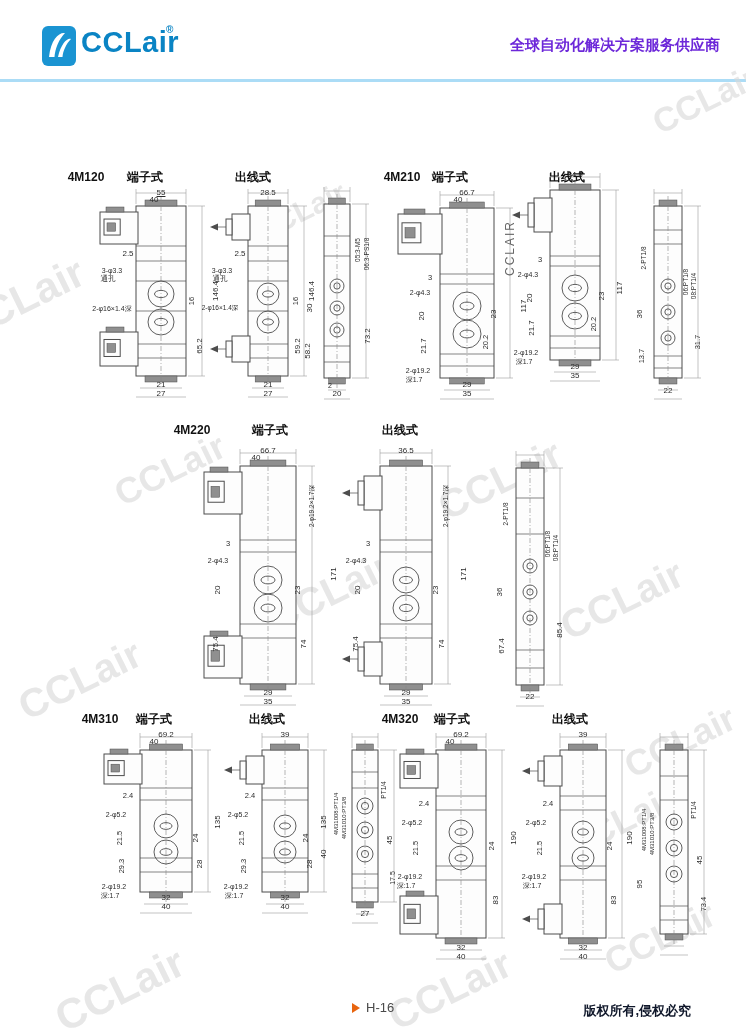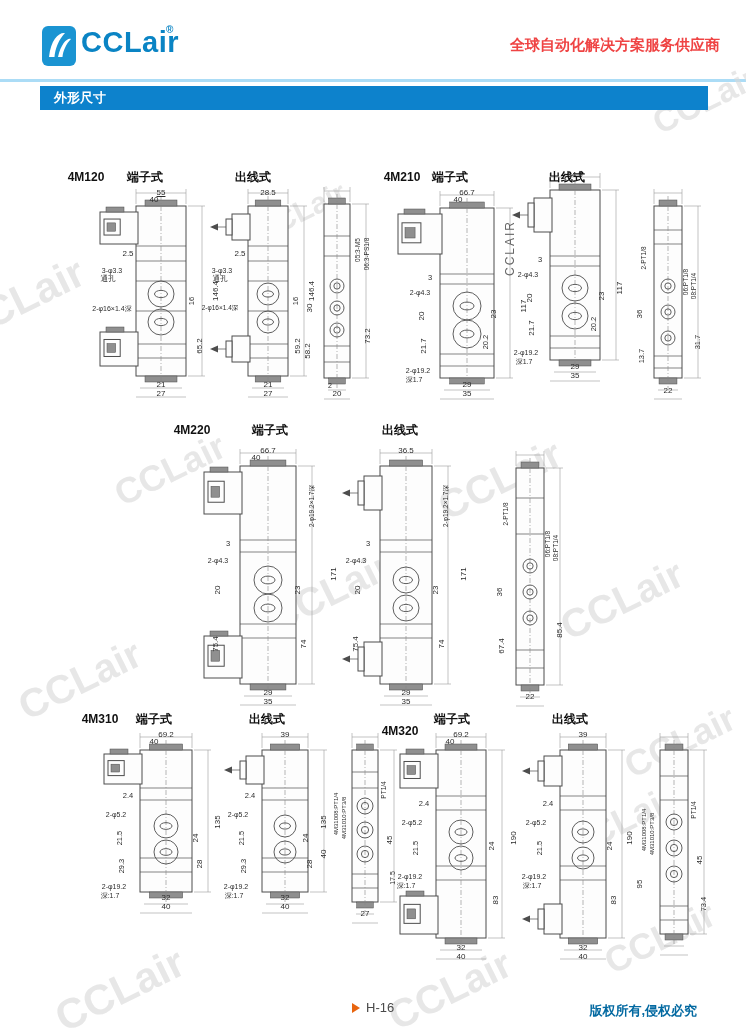--- a/index.html
+++ b/index.html
@@ -4,21 +4,21 @@
 <style>
   html,body{margin:0;padding:0;background:#ffffff;}
   #page{position:relative;width:746px;height:1034px;background:#fff;overflow:hidden;
         font-family:"Liberation Sans",sans-serif;}
   
   .logo-box{position:absolute;left:42px;top:26px;width:34px;height:40px;background:#1a94d2;
             border-radius:6px;}
   .brand{position:absolute;left:81px;top:28px;font-size:29px;font-weight:bold;color:#0a84c4;
          letter-spacing:.5px;line-height:1;}
   .reg{position:absolute;left:166px;top:24px;font-size:10px;color:#0a84c4;font-weight:bold;}
-  .tagline{position:absolute;right:26px;top:36px;font-size:15px;font-weight:bold;color:#ef4444;}
+  .tagline{position:absolute;right:26px;top:36px;font-size:15px;font-weight:bold;color:#6d28d9;}
   .hdr-line{position:absolute;left:0;top:79px;width:750px;height:3px;background:#abdcf6;}
   .section-bar{position:absolute;left:40px;top:86px;width:668px;height:24px;background:#0d82cc;
                color:#fff;font-size:13px;font-weight:bold;line-height:24px;padding-left:14px;
                box-sizing:border-box;z-index:2;}
   
   .wm{position:absolute;font-weight:bold;color:#d9d9d9;opacity:.62;white-space:nowrap;z-index:0;}
   
   .panel{position:absolute;z-index:1;}
   .panel svg{position:absolute;left:0;top:0;overflow:visible;}
   .vb{fill:#fdfdfd;stroke:#4d4d4d;stroke-width:1;}
@@ -30,41 +30,38 @@
   .va{fill:#4d4d4d;}
   
   .ann{position:absolute;font-size:8px;color:#2b2b2b;white-space:nowrap;line-height:1;z-index:3;}
   .ttl{font-size:12px;font-weight:bold;color:#111;}
   .dk{color:#666;letter-spacing:2px;font-size:12px;}
   
   .footer-page{position:absolute;left:352px;top:1000px;display:flex;align-items:center;gap:6px;
                font-size:13px;color:#4a4a4a;z-index:2;}
   .tri{width:0;height:0;border-left:8px solid #e8650f;border-top:5px solid transparent;
        border-bottom:5px solid transparent;}
-  .copyright{position:absolute;right:49px;top:1002px;font-size:13px;font-weight:bold;color:#0369a1;z-index:2;}
+  .copyright{position:absolute;right:55px;top:1002px;font-size:13px;font-weight:bold;color:#0f172a;z-index:2;}
 </style>
 </head>
 <body>
 
 <div id="page">
 
   <div class="logo-box">
     <svg width="34" height="40" viewBox="0 0 34 40">
       <path d="M7 31 C9 13, 17 6, 23 7 C17 13, 13 23, 12.5 31 Z" fill="#fff"></path>
       <path d="M16 31 C19 17, 26 11, 29 13 C24 18, 21 25, 20.5 31 Z" fill="#fff"></path>
     </svg>
   </div>
   <div class="brand">CCLair</div>
   <div class="reg">®</div>
   <div class="tagline">全球自动化解决方案服务供应商</div>
   <div class="hdr-line"></div>
 
-  <div class="section-bar">
-    <span>外形尺寸</span>
-  </div>
 
   <div style="position:absolute;left:0;top:0;width:750px;height:1034px;">
       <span class="wm" style="left: 705px; top: 100px; font-size: 34px; transform: translate(-50%, -50%) rotate(-26deg);">CCLair</span>
       <span class="wm" style="left: 20px; top: 300px; font-size: 42px; transform: translate(-50%, -50%) rotate(-26deg);">CCLair</span>
       <span class="wm" style="left: 300px; top: 212px; font-size: 30px; transform: translate(-50%, -50%) rotate(-26deg);">CCLair</span>
       <span class="wm" style="left: 170px; top: 470px; font-size: 36px; transform: translate(-50%, -50%) rotate(-26deg);">CCLair</span>
       <span class="wm" style="left: 500px; top: 480px; font-size: 40px; transform: translate(-50%, -50%) rotate(-26deg);">CCLair</span>
       <span class="wm" style="left: 330px; top: 592px; font-size: 40px; transform: translate(-50%, -50%) rotate(-26deg);">CCLair</span>
       <span class="wm" style="left: 622px; top: 600px; font-size: 40px; transform: translate(-50%, -50%) rotate(-26deg);">CCLair</span>
       <span class="wm" style="left: 80px; top: 680px; font-size: 40px; transform: translate(-50%, -50%) rotate(-26deg);">CCLair</span>
@@ -81,21 +78,21 @@
       <span class="ann ttl" style="left: 253px; top: 177px; transform: translate(-50%, -50%);">出线式</span>
       <span class="ann ttl" style="left: 402px; top: 177px; transform: translate(-50%, -50%);">4M210</span>
       <span class="ann ttl" style="left: 450px; top: 177px; transform: translate(-50%, -50%);">端子式</span>
       <span class="ann ttl" style="left: 567px; top: 177px; transform: translate(-50%, -50%);">出线式</span>
       <span class="ann ttl" style="left: 192px; top: 430px; transform: translate(-50%, -50%); text-align: right;">4M220</span>
       <span class="ann ttl" style="left: 270px; top: 430px; transform: translate(-50%, -50%);">端子式</span>
       <span class="ann ttl" style="left: 400px; top: 430px; transform: translate(-50%, -50%);">出线式</span>
       <span class="ann ttl" style="left: 100px; top: 719px; transform: translate(-50%, -50%);">4M310</span>
       <span class="ann ttl" style="left: 154px; top: 719px; transform: translate(-50%, -50%);">端子式</span>
       <span class="ann ttl" style="left: 267px; top: 719px; transform: translate(-50%, -50%);">出线式</span>
-      <span class="ann ttl" style="left: 400px; top: 719px; transform: translate(-50%, -50%); margin-top: 12px;">4M320</span>
+      <span class="ann ttl" style="left: 400px; top: 719px; transform: translate(-50%, -50%);">4M320</span>
       <span class="ann ttl" style="left: 452px; top: 719px; transform: translate(-50%, -50%);">端子式</span>
       <span class="ann ttl" style="left: 570px; top: 719px; transform: translate(-50%, -50%);">出线式</span>
     </div>
 
   <div class="panel" style="left:88px;top:186px;width:140px;height:212px;">
     <svg width="140" height="212" viewBox="0 0 140 212">
         <line x1="48" y1="7" x2="98" y2="7" class="vg"></line>
         <line x1="48" y1="3" x2="48" y2="18" class="vg"></line>
         <line x1="98" y1="3" x2="98" y2="18" class="vg"></line>
         <line x1="114" y1="20" x2="114" y2="190" class="vg"></line>

